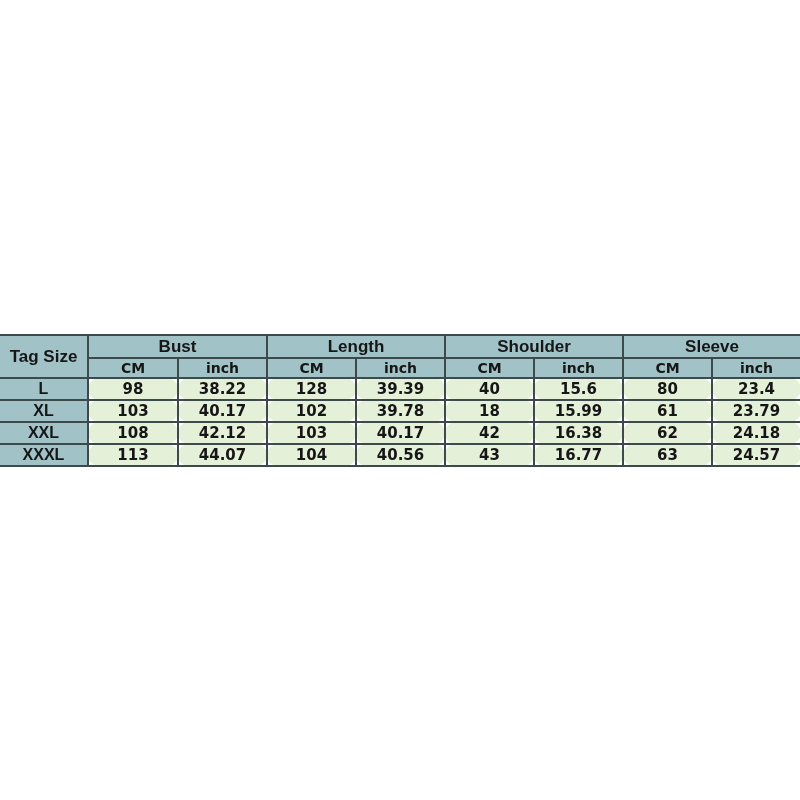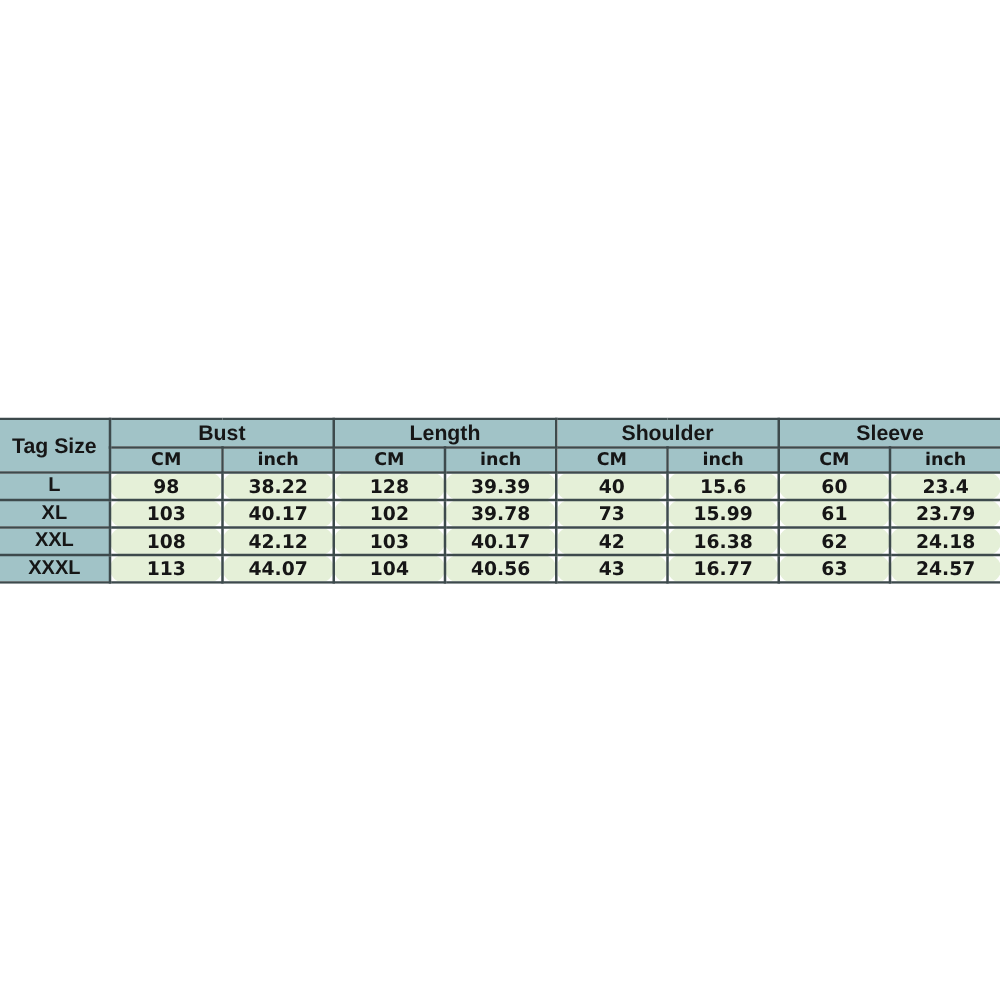--- a/index.html
+++ b/index.html
@@ -109,30 +109,30 @@
         <td class="hd unit">inch</td>
       </tr>
       <tr class="data-row">
         <td class="size-label">L</td>
         <td class="val">98</td>
         <td class="val">38.22</td>
         <td class="val">128</td>
         <td class="val">39.39</td>
         <td class="val">40</td>
         <td class="val">15.6</td>
-        <td class="val">60</td>
+        <td class="val">80</td>
         <td class="val">23.4</td>
       </tr>
       <tr class="data-row">
         <td class="size-label">XL</td>
         <td class="val">103</td>
         <td class="val">40.17</td>
         <td class="val">102</td>
         <td class="val">39.78</td>
-        <td class="val">73</td>
+        <td class="val">18</td>
         <td class="val">15.99</td>
         <td class="val">61</td>
         <td class="val">23.79</td>
       </tr>
       <tr class="data-row">
         <td class="size-label">XXL</td>
         <td class="val">108</td>
         <td class="val">42.12</td>
         <td class="val">103</td>
         <td class="val">40.17</td>

